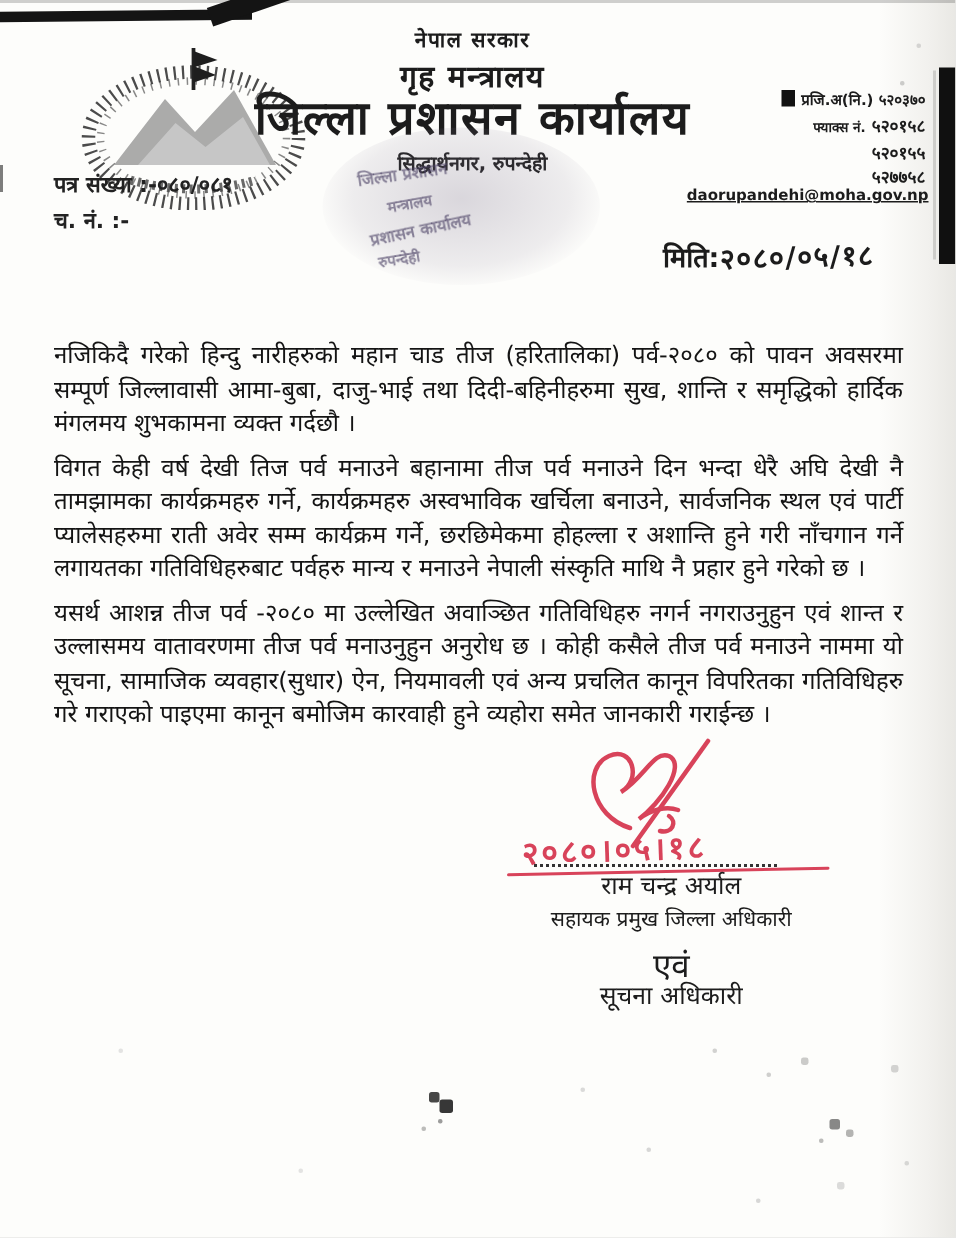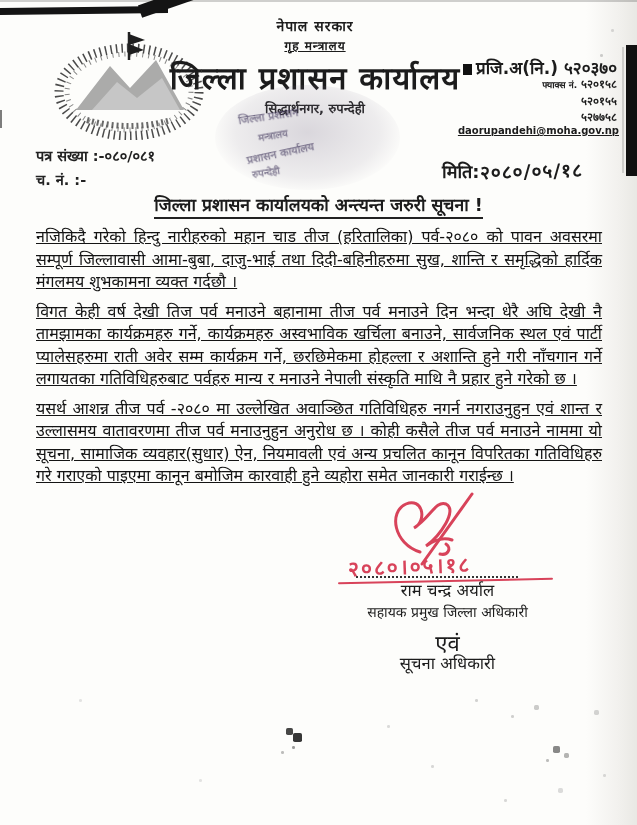--- a/index.html
+++ b/index.html
@@ -32,51 +32,51 @@
       604px 775px 0 1px rgba(140,140,140,.3),
       560px 790px 0 2px rgba(120,120,120,.25),
       505px 800px 0 1px rgba(130,130,130,.3),
       601px 55px 0 1px rgba(120,120,120,.35),
       612px 30px 0 1px rgba(140,140,140,.3),
       80px 700px 0 1px rgba(150,150,150,.25),
       200px 780px 0 1px rgba(150,150,150,.25);}
   
   .center-col{left:100px;width:430px;text-align:center;}
   .govt1{top:16px;font-size:14px;font-weight:bold;letter-spacing:1px;}
-  .govt2{top:37px;font-size:12px;font-weight:bold;letter-spacing:1px;text-decoration:underline;}
+  .govt2{top:37px;font-size:20px;font-weight:bold;letter-spacing:1px;}
   .office-title{top:56px;font-size:31px;font-weight:bold;letter-spacing:1px;
                 font-family:"DejaVu Serif","Liberation Serif",serif;}
   .office-sub{top:99px;font-size:13px;font-weight:bold;}
   .contact{right:20px;top:60px;text-align:right;font-weight:bold;line-height:16px;}
-  .contact .ph1{font-size:17px;}
+  .contact .ph1{font-size:10px;}
   .contact .sq{display:inline-block;width:9px;height:11px;background:#111;margin-right:4px;
                vertical-align:-1px;}
   .contact .faxrow{font-size:11.5px;}
   .contact .faxlabel{font-size:9px;}
   .emails{right:18px;top:124px;text-align:center;font-weight:bold;font-size:10px;
           line-height:13px;text-decoration:underline;}
   .refblock{left:36px;top:112px;font-size:14.5px;line-height:24px;font-weight:bold;
-            color:#222;margin-top:32px;}
+            color:#222;}
   .dateline{left:442px;top:158px;font-size:18px;font-weight:bold;}
   .dateline .hand{display:inline-block;transform:rotate(-1.5deg);font-size:19px;
                   letter-spacing:1px;}
   
   .stamp-blob{left:215px;top:85px;width:185px;height:105px;border-radius:50%;
       background:radial-gradient(ellipse at 50% 45%,rgba(125,115,140,.28) 0%,rgba(125,115,140,.12) 55%,rgba(125,115,140,0) 75%);}
   .stampline{color:rgba(75,65,100,.62);font-weight:bold;filter:blur(.4px);white-space:nowrap;}
   .st1{left:238px;top:108px;font-size:11px;transform:rotate(-8deg);}
   .st2{left:258px;top:128px;font-size:10px;transform:rotate(-10deg);}
   .st3{left:246px;top:145px;font-size:11px;transform:rotate(-12deg);}
   .st4{left:252px;top:165px;font-size:10px;transform:rotate(-9deg);}
   
   .notice-title{left:0;width:100%;top:192px;text-align:center;font-size:17.5px;font-weight:bold;}
   .notice-title span{border-bottom:2px solid #222;padding-bottom:2px;}
   .body-text{left:36px;top:226px;width:566px;font-size:16px;line-height:22.5px;
              text-align:justify;color:#141414;}
-  .body-text p{margin:0 0 7px 0;text-decoration:underline;}
+  .body-text p{margin:0 0 7px 0;}
   
   .sigblock{left:330px;top:492px;width:235px;text-align:center;}
   .sig-svg{position:absolute;left:52px;top:0;}
   .sig-date-row{position:absolute;left:8px;top:62px;width:220px;text-align:left;}
   .dotted{position:absolute;left:18px;top:22px;width:162px;border-bottom:2px dotted #333;}
   .red-underline{position:absolute;left:0;top:26px;width:215px;height:2px;
                  background:#d8435a;transform:rotate(-1.2deg);border-radius:2px;}
   .hand-date{position:absolute;left:10px;top:-2px;color:#d8435a;font-size:21px;
              font-weight:bold;letter-spacing:2px;transform:rotate(-2deg);white-space:nowrap;}
   .sig-name{position:absolute;left:0;top:86px;width:100%;font-size:16.5px;}
@@ -131,21 +131,20 @@
     <div>daorupandehi@moha.gov.np</div>
   </div>
 
   <div class="abs refblock">
     <div>पत्र संख्या :-०८०/०८१</div>
     <div>च. नं. :-</div>
   </div>
 
   <div class="abs dateline"><span>मिति:</span><span class="hand">२०८०/०५/१८</span></div>
 
-  <div class="abs notice-title"><span>जिल्ला प्रशासन कार्यालयको अन्त्यन्त जरुरी सूचना !</span></div>
 
   <div class="abs body-text">
     <p>नजिकिदै गरेको हिन्दु नारीहरुको महान चाड तीज (हरितालिका) पर्व-२०८० को पावन अवसरमा सम्पूर्ण जिल्लावासी आमा-बुबा, दाजु-भाई तथा दिदी-बहिनीहरुमा सुख, शान्ति र समृद्धिको हार्दिक मंगलमय शुभकामना व्यक्त गर्दछौ ।</p>
     <p>विगत केही वर्ष देखी तिज पर्व मनाउने बहानामा तीज पर्व मनाउने दिन भन्दा धेरै अघि देखी नै तामझामका कार्यक्रमहरु गर्ने, कार्यक्रमहरु अस्वभाविक खर्चिला बनाउने, सार्वजनिक स्थल एवं पार्टी प्यालेसहरुमा राती अवेर सम्म कार्यक्रम गर्ने, छरछिमेकमा होहल्ला र अशान्ति हुने गरी नाँचगान गर्ने लगायतका गतिविधिहरुबाट पर्वहरु मान्य र मनाउने नेपाली संस्कृति माथि नै प्रहार हुने गरेको छ ।</p>
     <p>यसर्थ आशन्न तीज पर्व -२०८० मा उल्लेखित अवाञ्छित गतिविधिहरु नगर्न नगराउनुहुन एवं शान्त र उल्लासमय वातावरणमा तीज पर्व मनाउनुहुन अनुरोध छ । कोही कसैले तीज पर्व मनाउने नाममा यो सूचना, सामाजिक व्यवहार(सुधार) ऐन, नियमावली एवं अन्य प्रचलित कानून विपरितका गतिविधिहरु गरे गराएको पाइएमा कानून बमोजिम कारवाही हुने व्यहोरा समेत जानकारी गराईन्छ ।</p>
   </div>
 
   <div class="abs sigblock">
     <svg class="sig-svg" width="120" height="78" viewBox="0 0 120 78">
       <path d="M38,60 C12,52 6,20 24,12 C40,5 46,28 32,36 C48,26 54,8 64,12 C76,18 58,44 44,54 C52,48 62,45 70,48" fill="none" stroke="#d8435a" stroke-width="3" stroke-linecap="round"></path>

